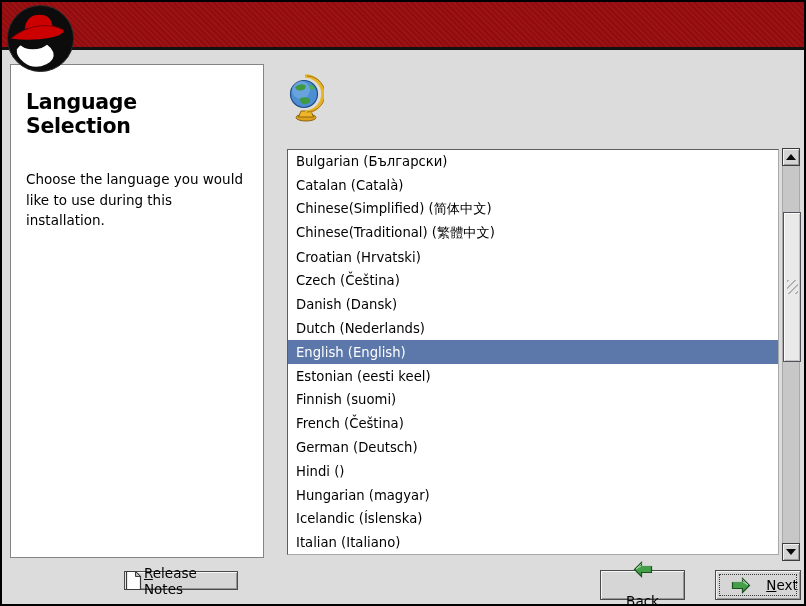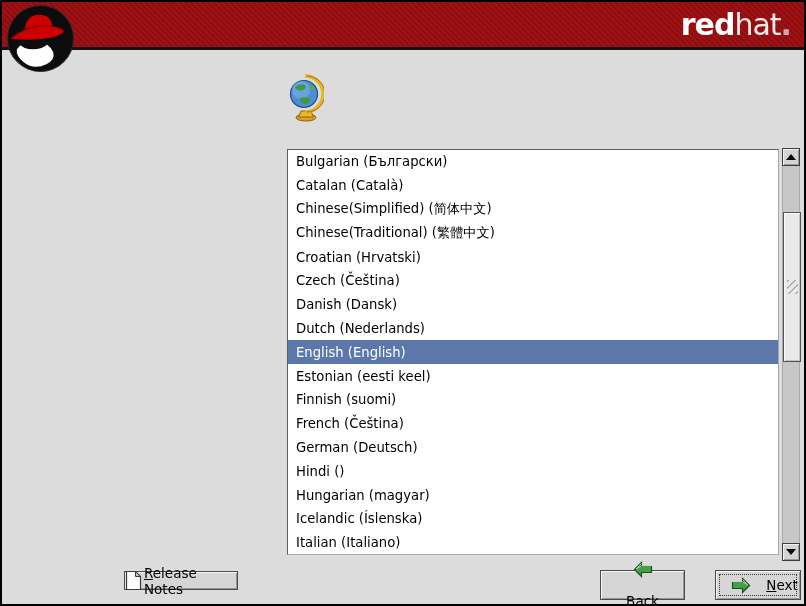--- a/index.html
+++ b/index.html
@@ -122,22 +122,28 @@
     <svg width="69" height="69" viewBox="0 0 70 70">
       <circle cx="35" cy="35" r="33.5" fill="#0c0c0c" stroke="#2c2c2c" stroke-width="1"></circle>
       <path d="M11 46 q7 -9 18 -8 q15 1 19 11 q2 8 -7 12 q-13 6 -23 -2 q-8 -6 -7 -13z" fill="#ffffff"></path>
       <path d="M13 40 q6 -4 14 -4 q10 0 16 4 q-6 6 -16 6 q-9 0 -14 -6z" fill="#0c0c0c"></path>
       <path d="M5 35 q13 -11 30 -13 q15 -1 24 5 q-2 5 -13 7 q-20 4 -41 1z" fill="#cc0000"></path>
       <path d="M19 25 q2 -14 15 -14 q11 0 13 10 q1 5 -3 7 q-12 -5 -25 -3z" fill="#cc0000"></path>
       <path d="M5 35 q13 -11 30 -13 q15 -1 24 5" fill="none" stroke="#7a0000" stroke-width="1"></path>
     </svg>
   </div>
 
-  <div class="wordmark"><span class="b">red</span><span class="l">hat</span><span class="d">.</span></div>
-
+
+  <div class="help-panel">
+    <div class="help-title">Language Selection</div>
+    <div class="help-body">
+      <span>Choose the language you would</span><br>
+      <span>like to use during this installation.</span>
+    </div>
+  </div>
 
   <div class="q-icon">
     <svg width="36" height="48" viewBox="0 0 36 48">
       <ellipse cx="18" cy="43.5" rx="10" ry="3.5" fill="#e0a21c" stroke="#8a6410" stroke-width="1"></ellipse>
       <path d="M13 37 h10 l2.5 6 h-15 z" fill="#f0b62a" stroke="#8a6410" stroke-width="1"></path>
       <path d="M17 2 a16.5 16.5 0 0 1 0 36" fill="none" stroke="#e8b325" stroke-width="3.5"></path>
       <path d="M17 2 a16.5 16.5 0 0 1 0 36" fill="none" stroke="#8a6410" stroke-width="0.8" transform="translate(2,0)"></path>
       <circle cx="16" cy="20" r="13.5" fill="#4d8ed2" stroke="#214d86" stroke-width="1.2"></circle>
       <circle cx="13" cy="16" r="9" fill="#7fb4e8" opacity="0.55"></circle>
       <path d="M7 13 q5 -4 10 -2 q2 3 -2 5 q-6 2 -8 -3z" fill="#3f9a3f"></path>

